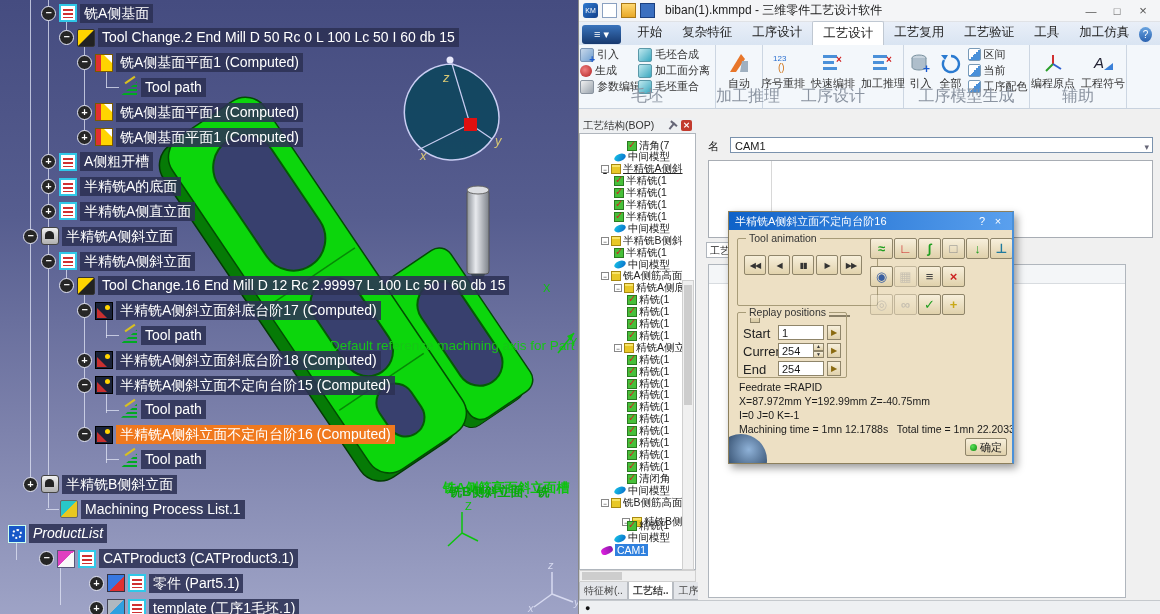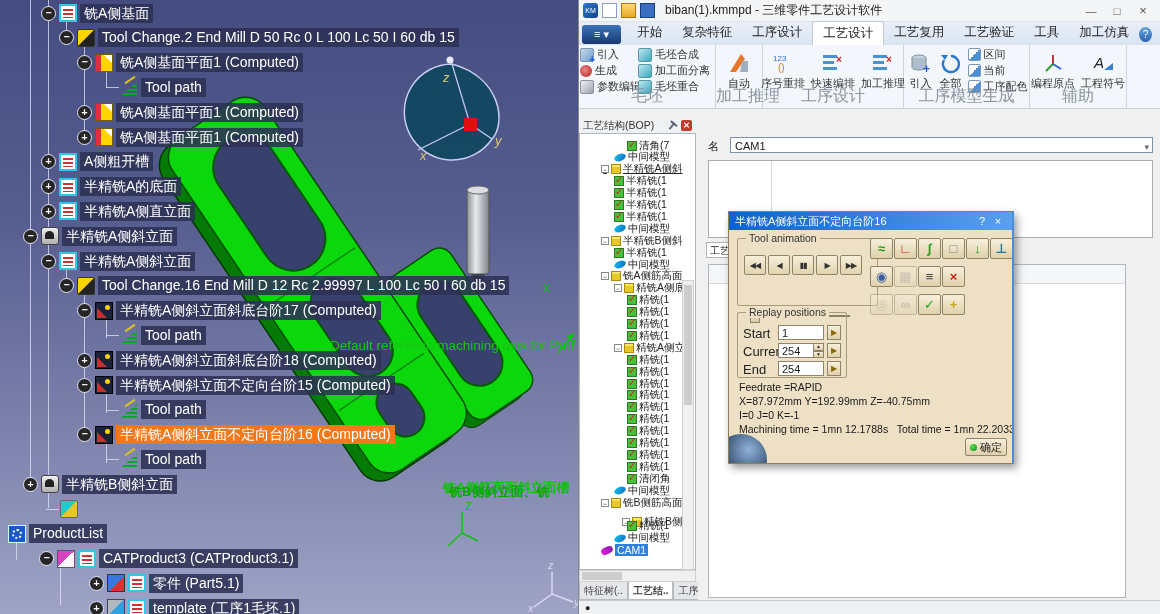--- a/index.html
+++ b/index.html
@@ -326,22 +326,23 @@
           <span class="ti ti-tp"></span>
           <span class="tl">Tool path</span>
         </div>
         <div class="tree-row" style="top: 474.2px; left: 23px;">
           <span class="exp">+</span>
           <span class="ti ti-mach"></span>
           <span class="tl">半精铣B侧斜立面</span>
         </div>
         <div class="tree-row stub" style="top: 499px; left: 60px;">
           <span class="ti ti-mpl"></span>
-        </div>
-        <div class="tree-row" style="top: 523.8px; left: 8px;">
+          <span class="tl">Machining Process List.1</span>
+        </div>
+        <div class="tree-row" style="top: 523.8px; left: 8px; font-style: italic;">
           <span class="ti ti-plist"></span>
           <span class="tl">ProductList</span>
         </div>
         <div class="tree-row" style="top: 548.6px; left: 39px;">
           <span class="exp">−</span>
           <span class="ti ti-cprod"></span>
           <span class="ti ti-doc"></span>
           <span class="tl">CATProduct3 (CATProduct3.1)</span>
         </div>
         <div class="tree-row" style="top: 573.4px; left: 89px;">

